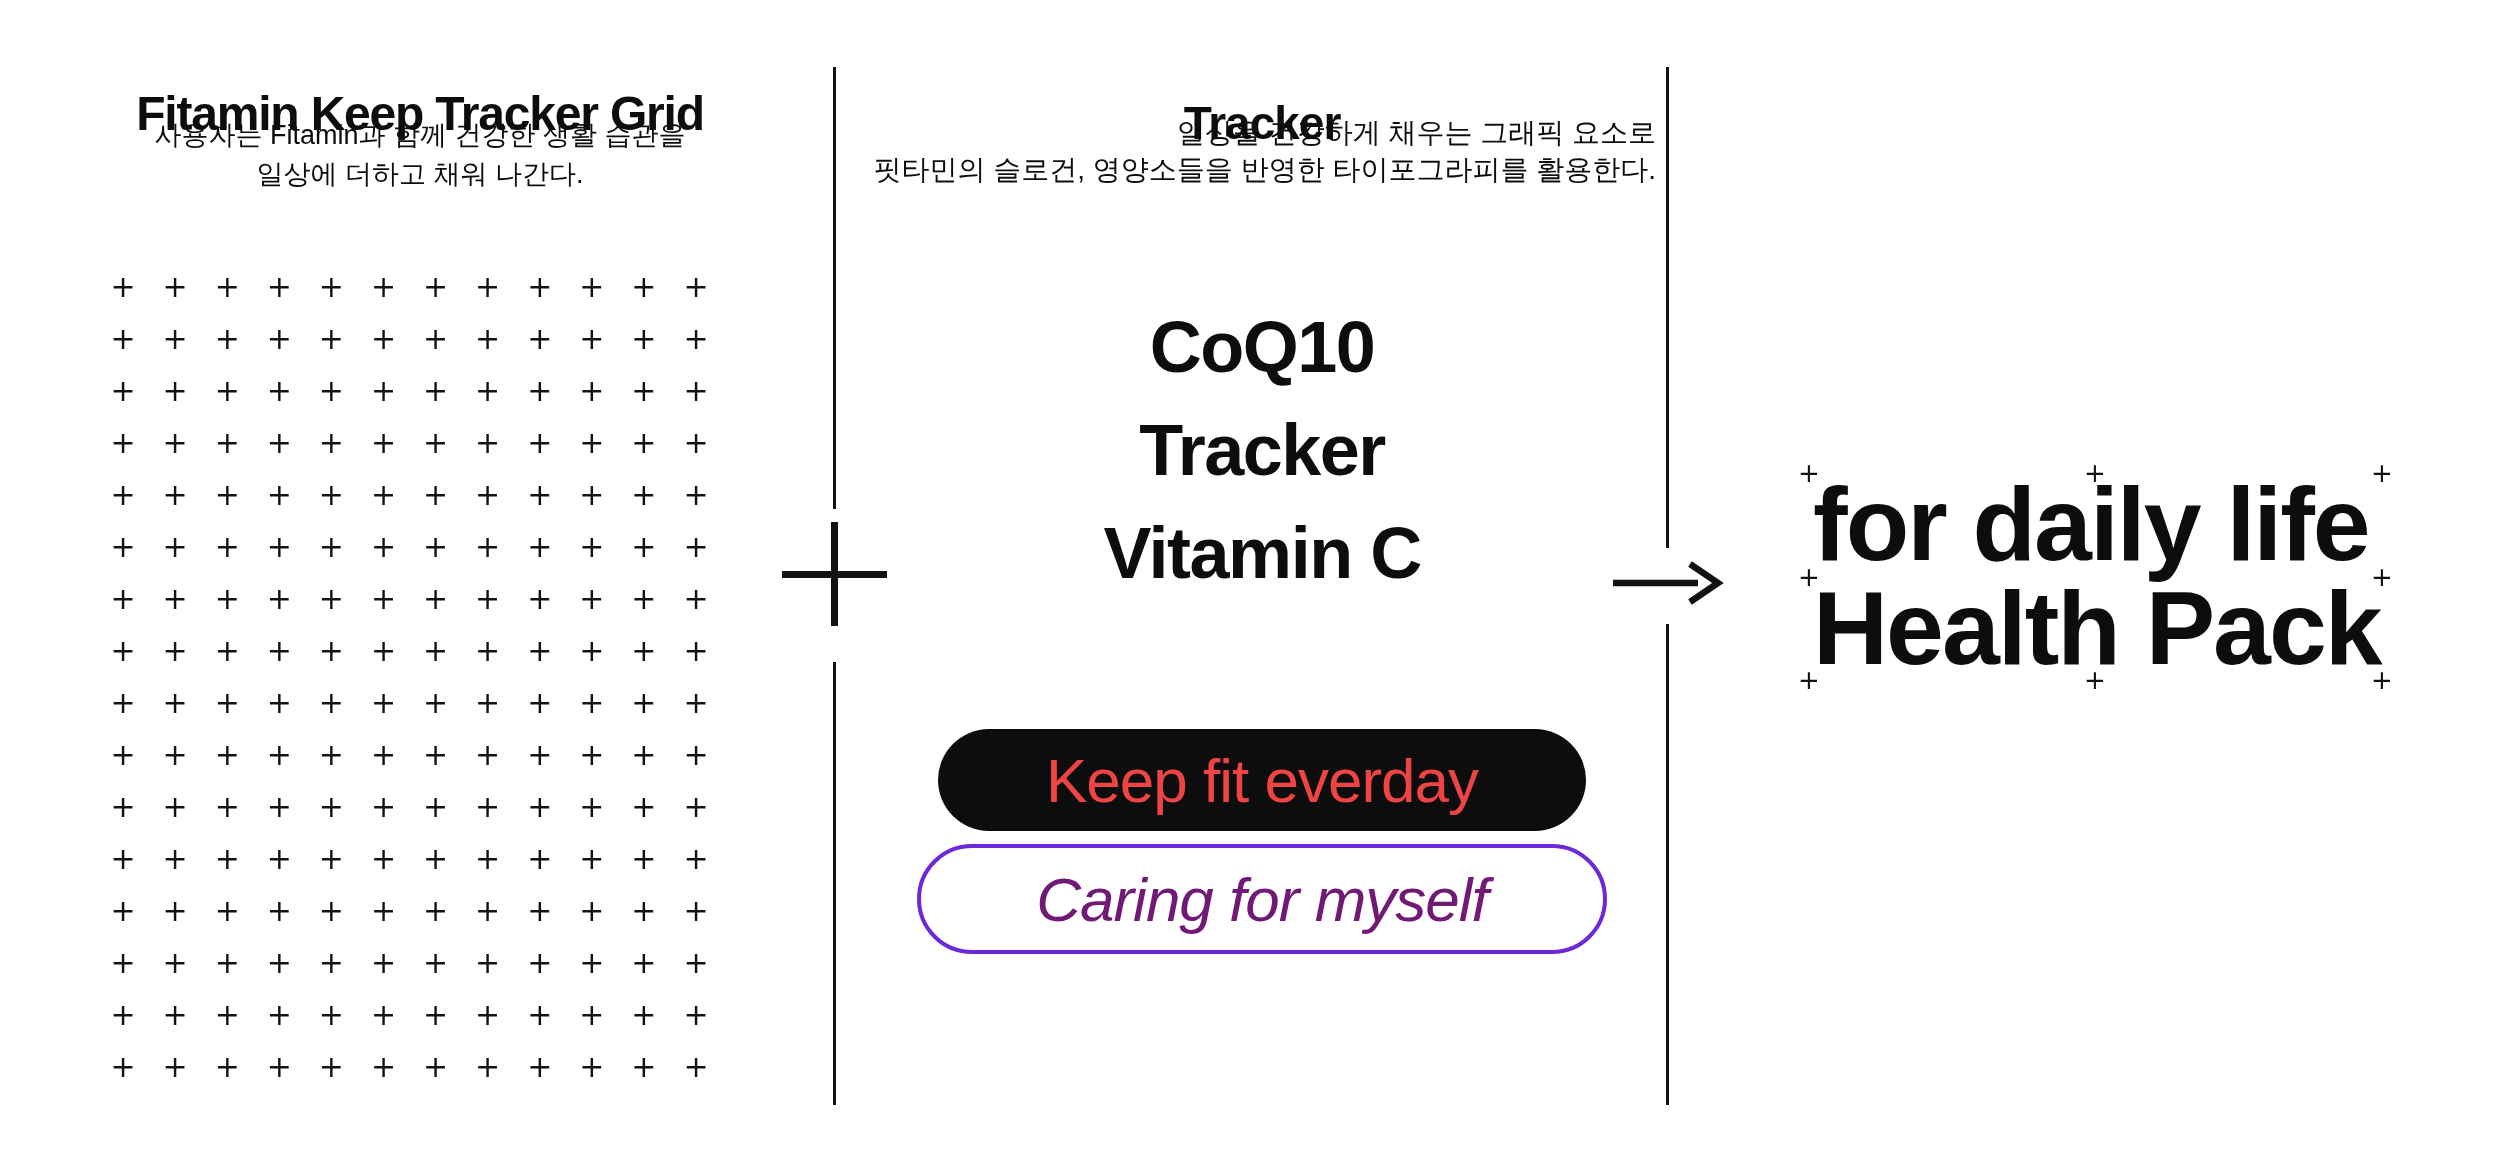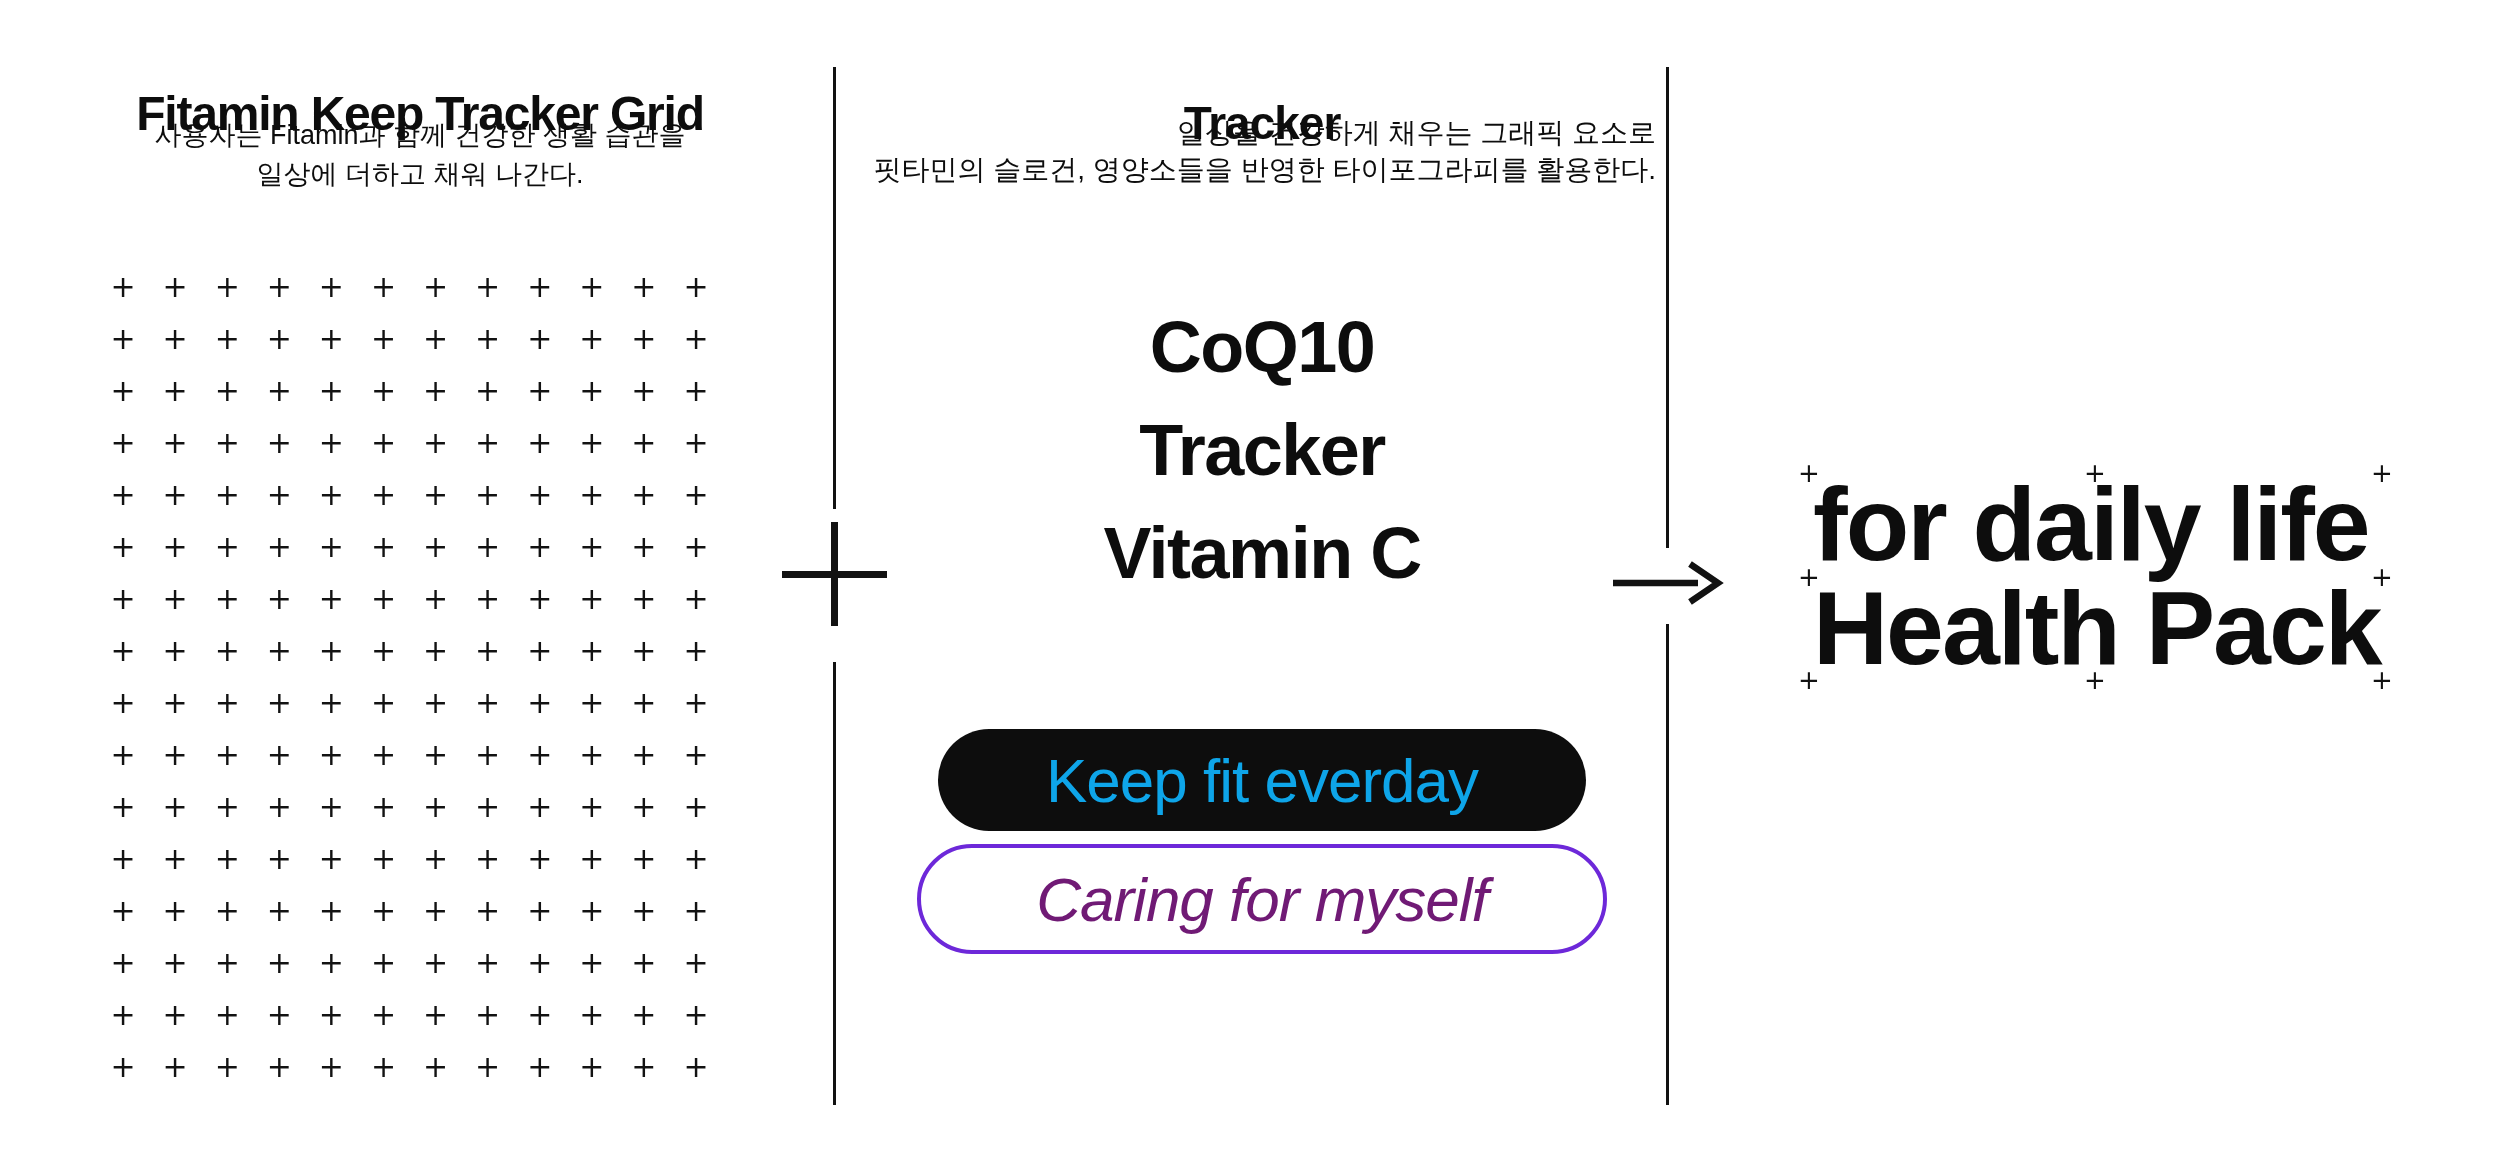--- a/index.html
+++ b/index.html
@@ -46,21 +46,21 @@
   .nutrients{
     position:absolute;left:912px;top:296px;width:700px;
     font-size:72px;font-weight:700;letter-spacing:-1.5px;line-height:103px;text-align:center;
   }
   .pill{
     position:absolute;display:flex;align-items:center;justify-content:center;
     font-size:62px;font-weight:500;letter-spacing:-1px;white-space:nowrap;
   }
   .pill-solid{
     left:938px;top:729px;width:648px;height:102px;border-radius:51px;
-    background:#0d0d0d;color:#0ea5e9;
+    background:#0d0d0d;color:#ef4444;
   }
   .pill-outline{
     left:917px;top:844px;width:682px;height:102px;border-radius:55px;
     background:#ffffff;color:#701a75;border:4px solid #6d28d9;font-style:italic;
   }
   
   .headline{
     position:absolute;left:1813px;top:472px;
     font-size:104px;font-weight:700;letter-spacing:-2px;line-height:104px;white-space:nowrap;
   }

